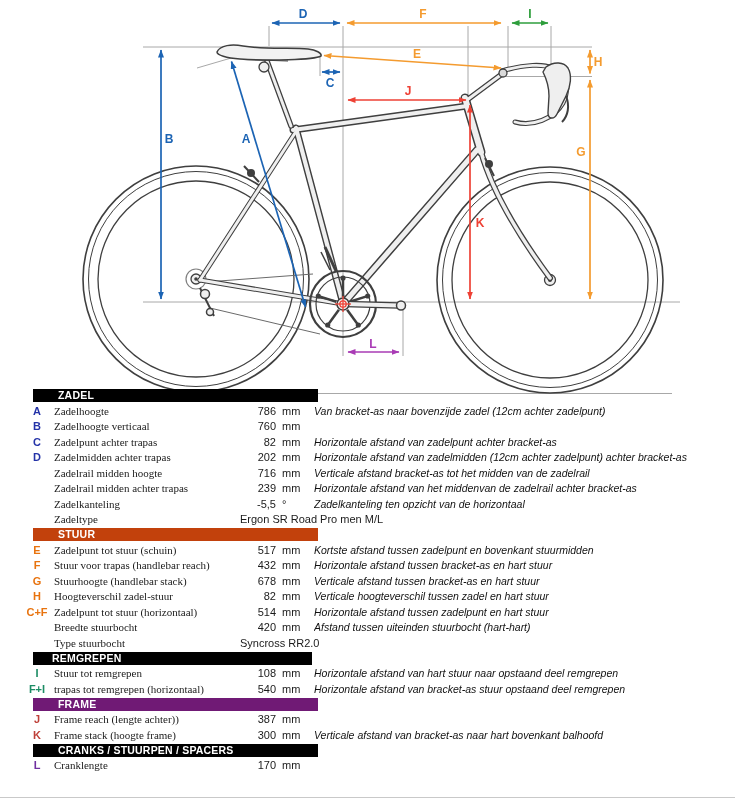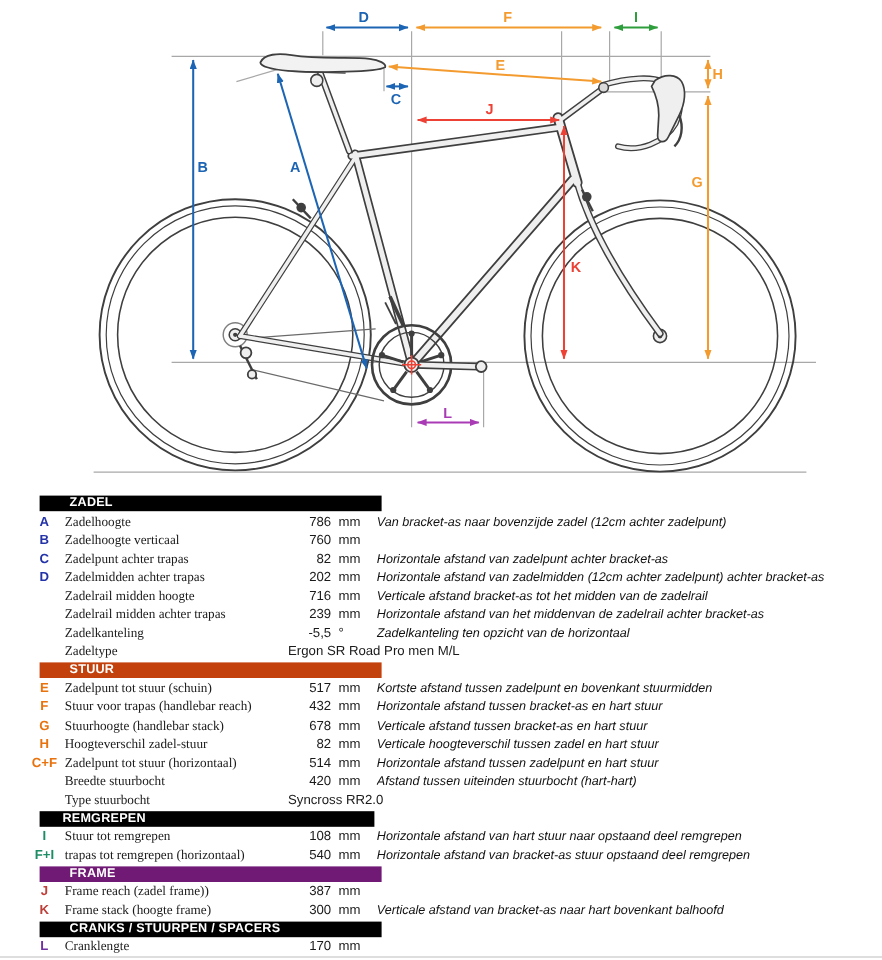--- a/index.html
+++ b/index.html
@@ -1,21 +1,21 @@
 <!DOCTYPE html>
 <html><head>
 <meta charset="utf-8">
 <style>
   html,body{margin:0;padding:0;}
   body{
     width:735px;height:800px;position:relative;background:#fff;
     font-family:"Liberation Sans",sans-serif;overflow:hidden;
   }
   #diagram{position:absolute;top:0;left:0;}
-  #spec-table{position:absolute;top:412px;left:0;width:735px;}
+  #spec-table{position:absolute;top:388px;left:0;width:735px;}
   .sec-bar{
     margin:1px 0 1px 33px;width:260px;height:13px;background:#000;
     color:#fff;font-size:10.5px;font-weight:bold;line-height:13px;
     padding-left:25px;letter-spacing:.2px;
   }
   .trow{display:flex;align-items:center;height:15.5px;font-size:11px;color:#1a1a1a;}
   .c-letter{margin-left:20px;width:34px;text-align:center;font-weight:bold;font-size:11px;flex:0 0 auto;}
   .c-label{width:185px;flex:0 0 auto;white-space:nowrap;font-family:Liberation Serif, serif;}
   .c-value{width:37px;text-align:right;flex:0 0 auto;white-space:nowrap;}
   .c-unit{width:32px;padding-left:6px;flex:0 0 auto;}
@@ -323,21 +323,21 @@
     <div class="trow">
       <div class="c-letter" style="color: rgb(28, 140, 100);">F+I</div>
       <div class="c-label">trapas tot remgrepen (horizontaal)</div>
       <div class="c-value">540</div>
       <div class="c-unit">mm</div>
       <div class="c-desc">Horizontale afstand van bracket-as stuur opstaand deel remgrepen</div>
     </div>
     <div class="sec-bar" style="background: #701a75; color: rgb(255, 255, 255);">FRAME</div>
     <div class="trow">
       <div class="c-letter" style="color: rgb(190, 63, 56);">J</div>
-      <div class="c-label">Frame reach (zadel frame))</div>
+      <div class="c-label">Frame reach (lengte achter))</div>
       <div class="c-value">387</div>
       <div class="c-unit">mm</div>
     </div>
     <div class="trow">
       <div class="c-letter" style="color: rgb(190, 63, 56);">K</div>
       <div class="c-label">Frame stack (hoogte frame)</div>
       <div class="c-value">300</div>
       <div class="c-unit">mm</div>
       <div class="c-desc">Verticale afstand van bracket-as naar hart bovenkant balhoofd</div>
     </div>

